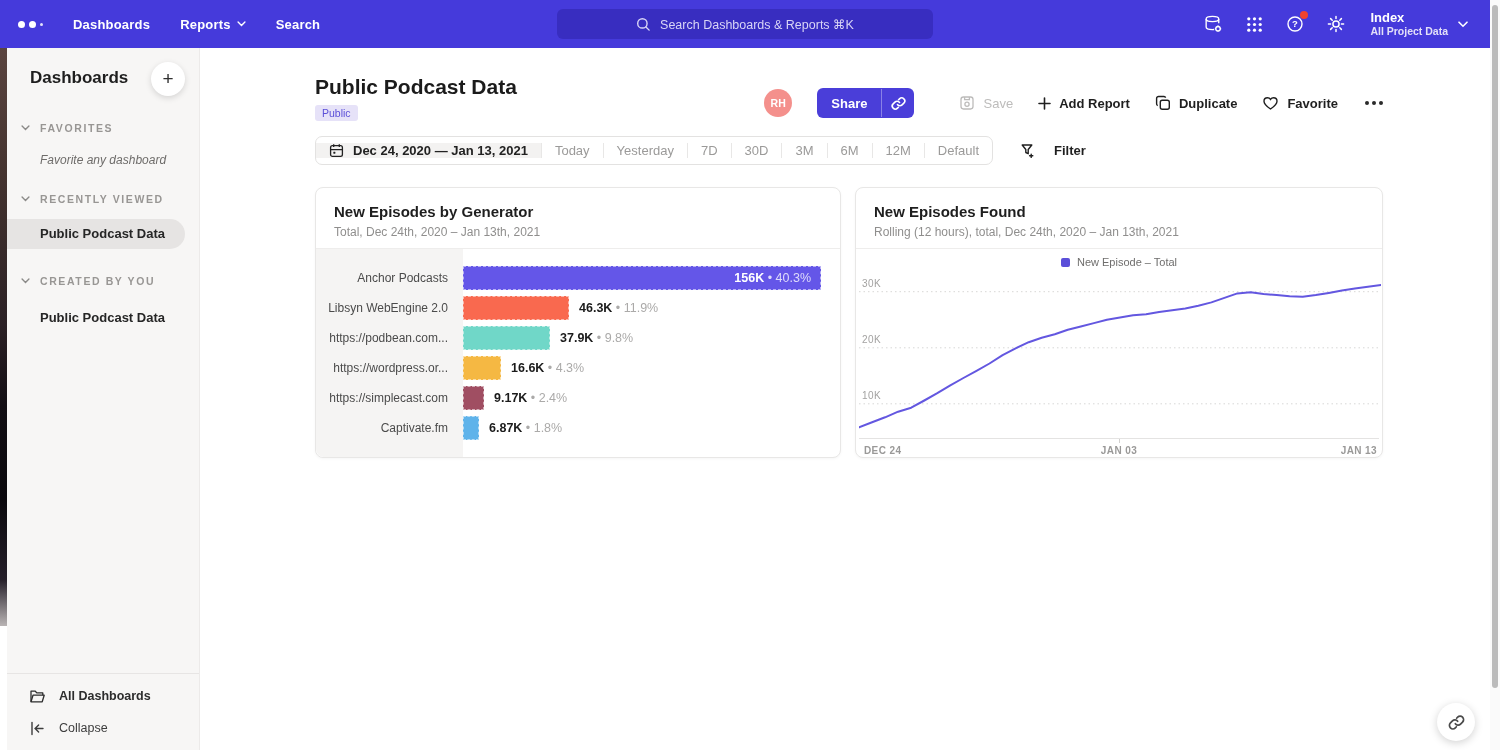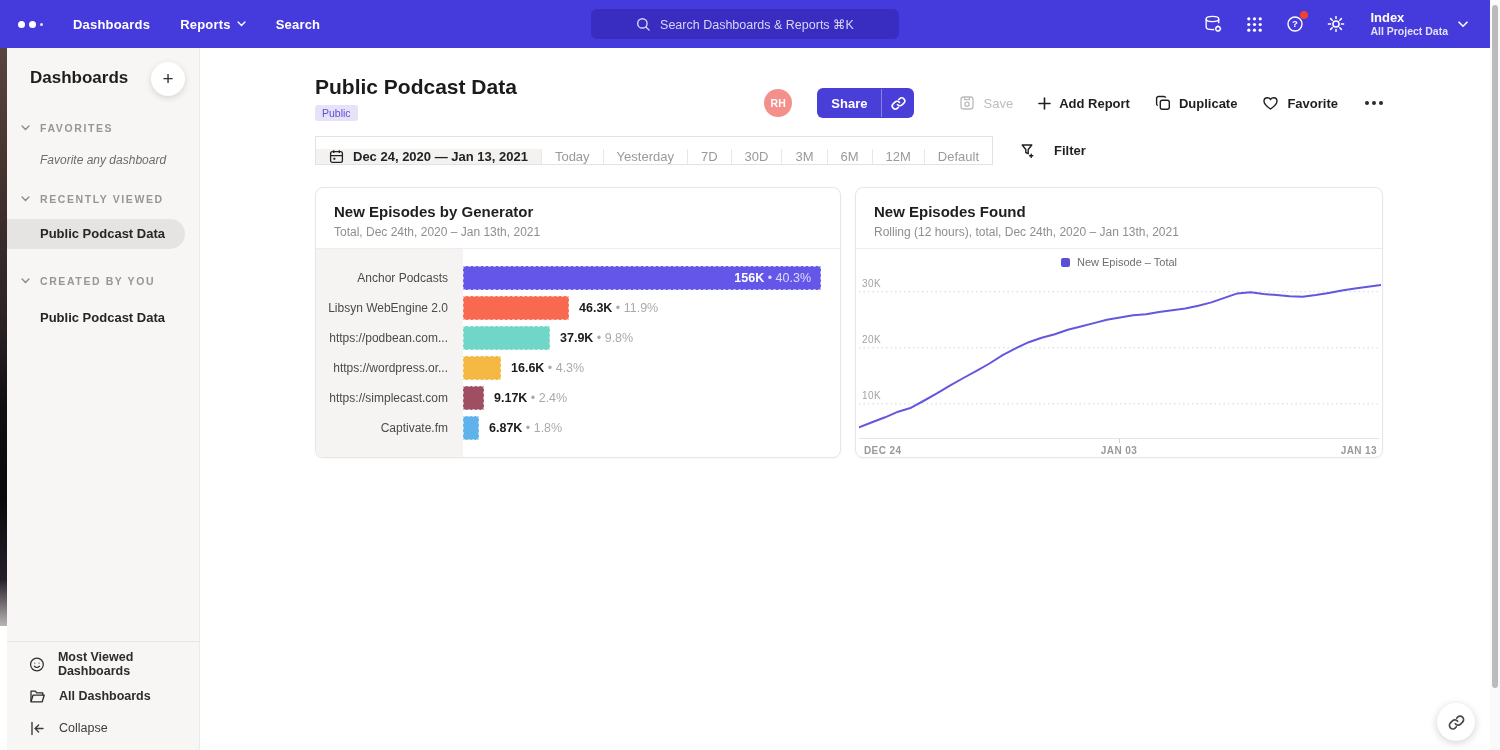--- a/index.html
+++ b/index.html
@@ -10,21 +10,21 @@
   
   .navbar { position:absolute; left:0; top:0; right:10px; height:48px; background:#453ADB;
     display:flex; align-items:center; z-index:5; }
   .brand { display:flex; align-items:center; gap:4px; margin:0 30px 0 18px; cursor:pointer; }
   .brand i { display:block; border-radius:50%; background:#fff; }
   .brand .d1,.brand .d2 { width:7px; height:7px; }
   .brand .d3 { width:3px; height:3px; opacity:.85; }
   .nav-items { display:flex; align-items:center; gap:30px; }
   .nav-item { color:#fff; font-size:13px; font-weight:700; letter-spacing:.2px; cursor:pointer;
     display:flex; align-items:center; gap:6px; }
-  .search { position:absolute; left:50%; transform:translateX(-50%); width:308px; height:30px;
+  .search { position:absolute; left:50%; transform:translateX(-50%); width:376px; height:30px;
     background:#382DC0; border-radius:6px; display:flex; align-items:center; justify-content:center;
     gap:9px; cursor:text; }
   .search span { color:#D9D5F6; font-size:12.5px; }
   .nav-right { margin-left:auto; display:flex; align-items:center; gap:19px; padding-right:22px; }
   .nav-icon { position:relative; width:22px; height:22px; display:flex; align-items:center;
     justify-content:center; cursor:pointer; }
   .nav-badge { position:absolute; top:-2px; right:-2px; width:8px; height:8px; border-radius:50%;
     background:#F0432E; }
   .project { display:flex; align-items:center; gap:10px; margin-left:4px; cursor:pointer; }
   .project .pname { color:#fff; font-size:13px; font-weight:700; line-height:15px; }
@@ -77,21 +77,21 @@
   .share-btn .share-link { width:32px; display:flex; align-items:center; justify-content:center; }
   .action { display:flex; align-items:center; gap:8px; cursor:pointer; background:none; border:none; }
   .action span { font-size:13px; font-weight:700; color:#1F1F1F; }
   .action.disabled { cursor:default;padding-left:20px; }
   .action.disabled span { color:#BDBCBB; font-weight:500; }
   .more-dots { display:flex; gap:3px; cursor:pointer; padding:4px 2px; }
   .more-dots i { width:4px; height:4px; border-radius:50%; background:#2A2A2A; display:block; }
 
   
   .datebar { position:absolute; left:115px; top:88px; display:flex; align-items:center; }
-  .seg-group { display:flex; align-items:flex-end; height:29px; border:1px solid #E3E2E1; border-radius:0;
+  .seg-group { display:flex; align-items:center; height:29px; border:1px solid #E3E2E1; border-radius:7px;
     overflow:hidden; background:#fff; }
   .seg-date { display:flex; align-items:center; gap:9px; padding:0 13px; background:#F3F2F1; cursor:pointer; }
   .seg-date span { font-size:13px; font-weight:700; color:#222; }
   .preset { display:flex; align-items:center; padding:0 13px; border-left:1px solid #E8E7E6;
     font-size:13px; color:#9B9A99; cursor:pointer; }
   .filter { display:flex; align-items:center; gap:18px; margin-left:27px; cursor:pointer; }
   .filter span { font-size:13px; font-weight:700; color:#1F1F1F; }
 
   
   .card { position:absolute; top:139px; background:#fff; border:1px solid #E8E7E6; border-radius:8px;
@@ -242,29 +242,20 @@
 
     <div class="sb-sec">
       <svg width="9" height="6" viewBox="0 0 10 7" fill="none" stroke="#8B8A88" stroke-width="1.6" stroke-linecap="round">
           <path d="M1 1.2l4 4 4-4"></path>
         </svg>
       <span>CREATED BY YOU</span>
     </div>
     <div class="sb-item plain">Public Podcast Data</div>
 
     <div class="sb-footer">
-      <div class="sb-foot-item">
-        <svg width="17" height="17" viewBox="0 0 17 17" fill="none" stroke="#2D2D2D" stroke-width="1.3" stroke-linecap="round">
-            <circle cx="8.5" cy="8.5" r="6.8"></circle>
-            <circle cx="6.2" cy="7" r=".6" fill="#2D2D2D" stroke="none"></circle>
-            <circle cx="10.8" cy="7" r=".6" fill="#2D2D2D" stroke="none"></circle>
-            <path d="M5.7 10.3c.8.9 1.7 1.4 2.8 1.4s2-.5 2.8-1.4"></path>
-          </svg>
-        <span>Most Viewed Dashboards</span>
-      </div>
       <div class="sb-foot-item">
         <svg width="17" height="17" viewBox="0 0 17 17" fill="none" stroke="#2D2D2D" stroke-width="1.3" stroke-linejoin="round">
             <path d="M2 13.8V3.2h4.3l1.5 1.7h6v2.3"></path>
             <path d="M2 13.8l2-6.6h11.2l-2 6.6z"></path>
           </svg>
         <span>All Dashboards</span>
       </div>
       <div class="sb-foot-item light">
         <svg width="17" height="17" viewBox="0 0 17 17" fill="none" stroke="#3D3D3D" stroke-width="1.4" stroke-linecap="round">
             <path d="M3 2.5v12"></path>

